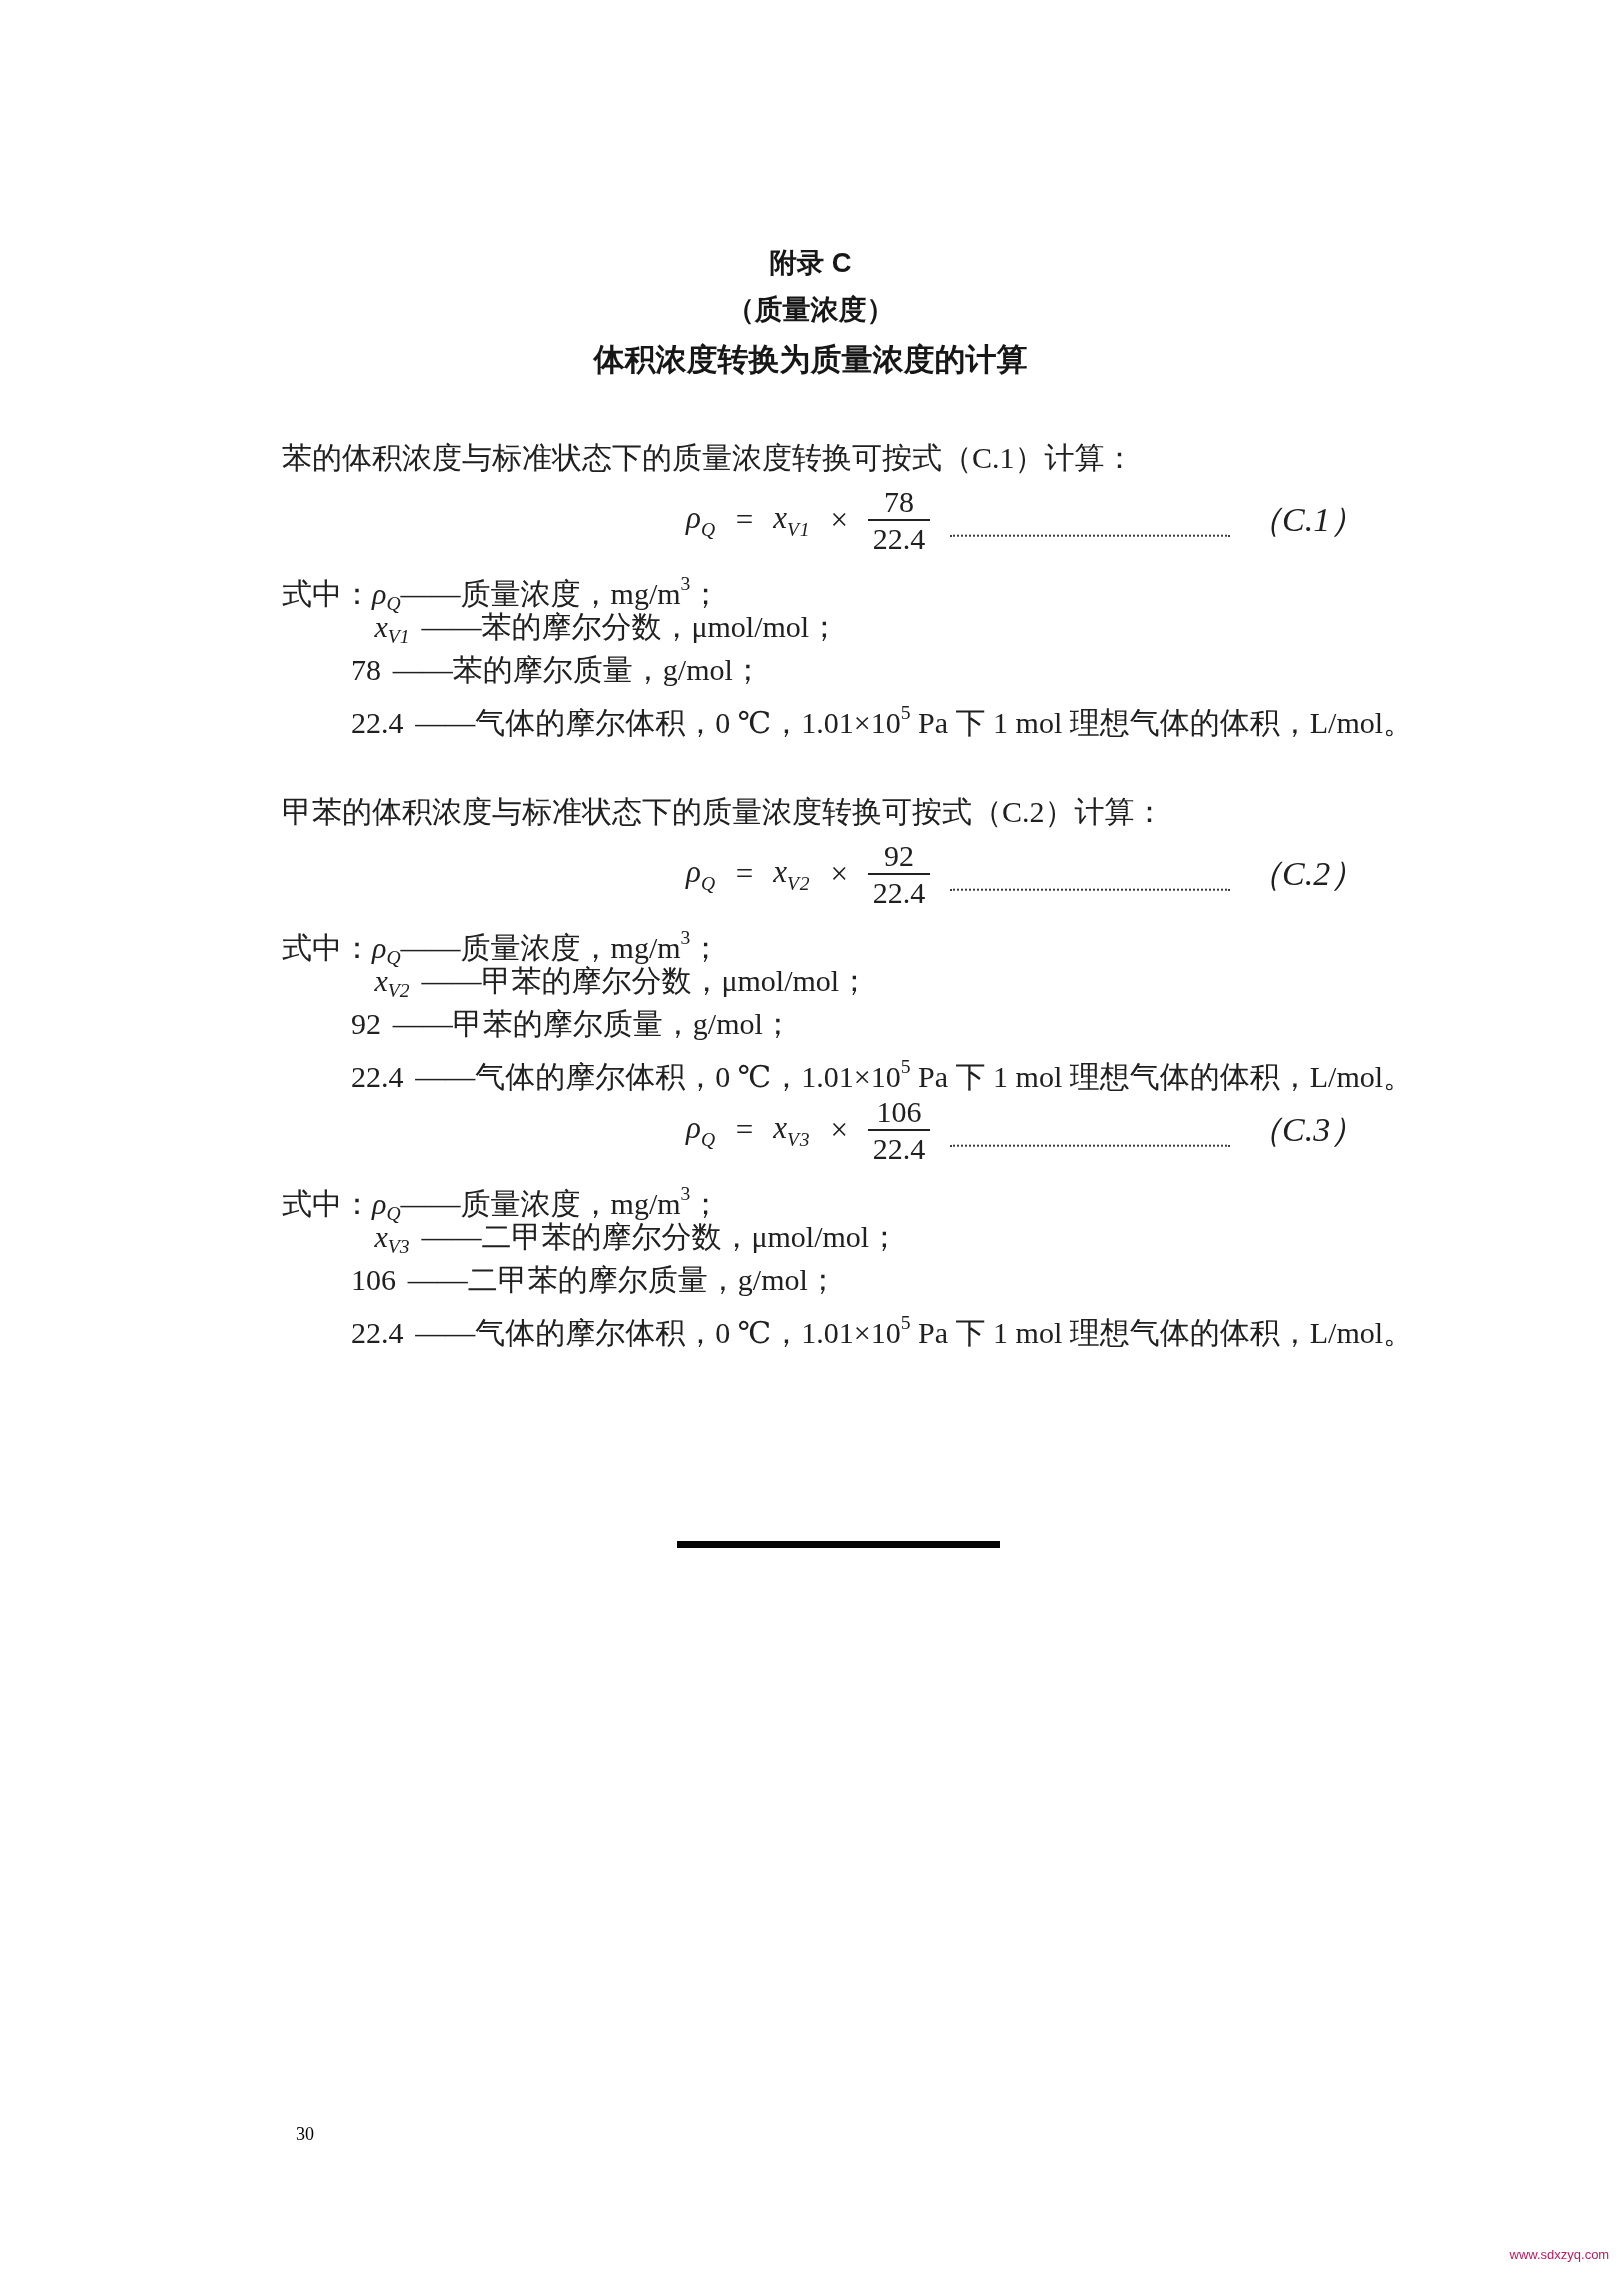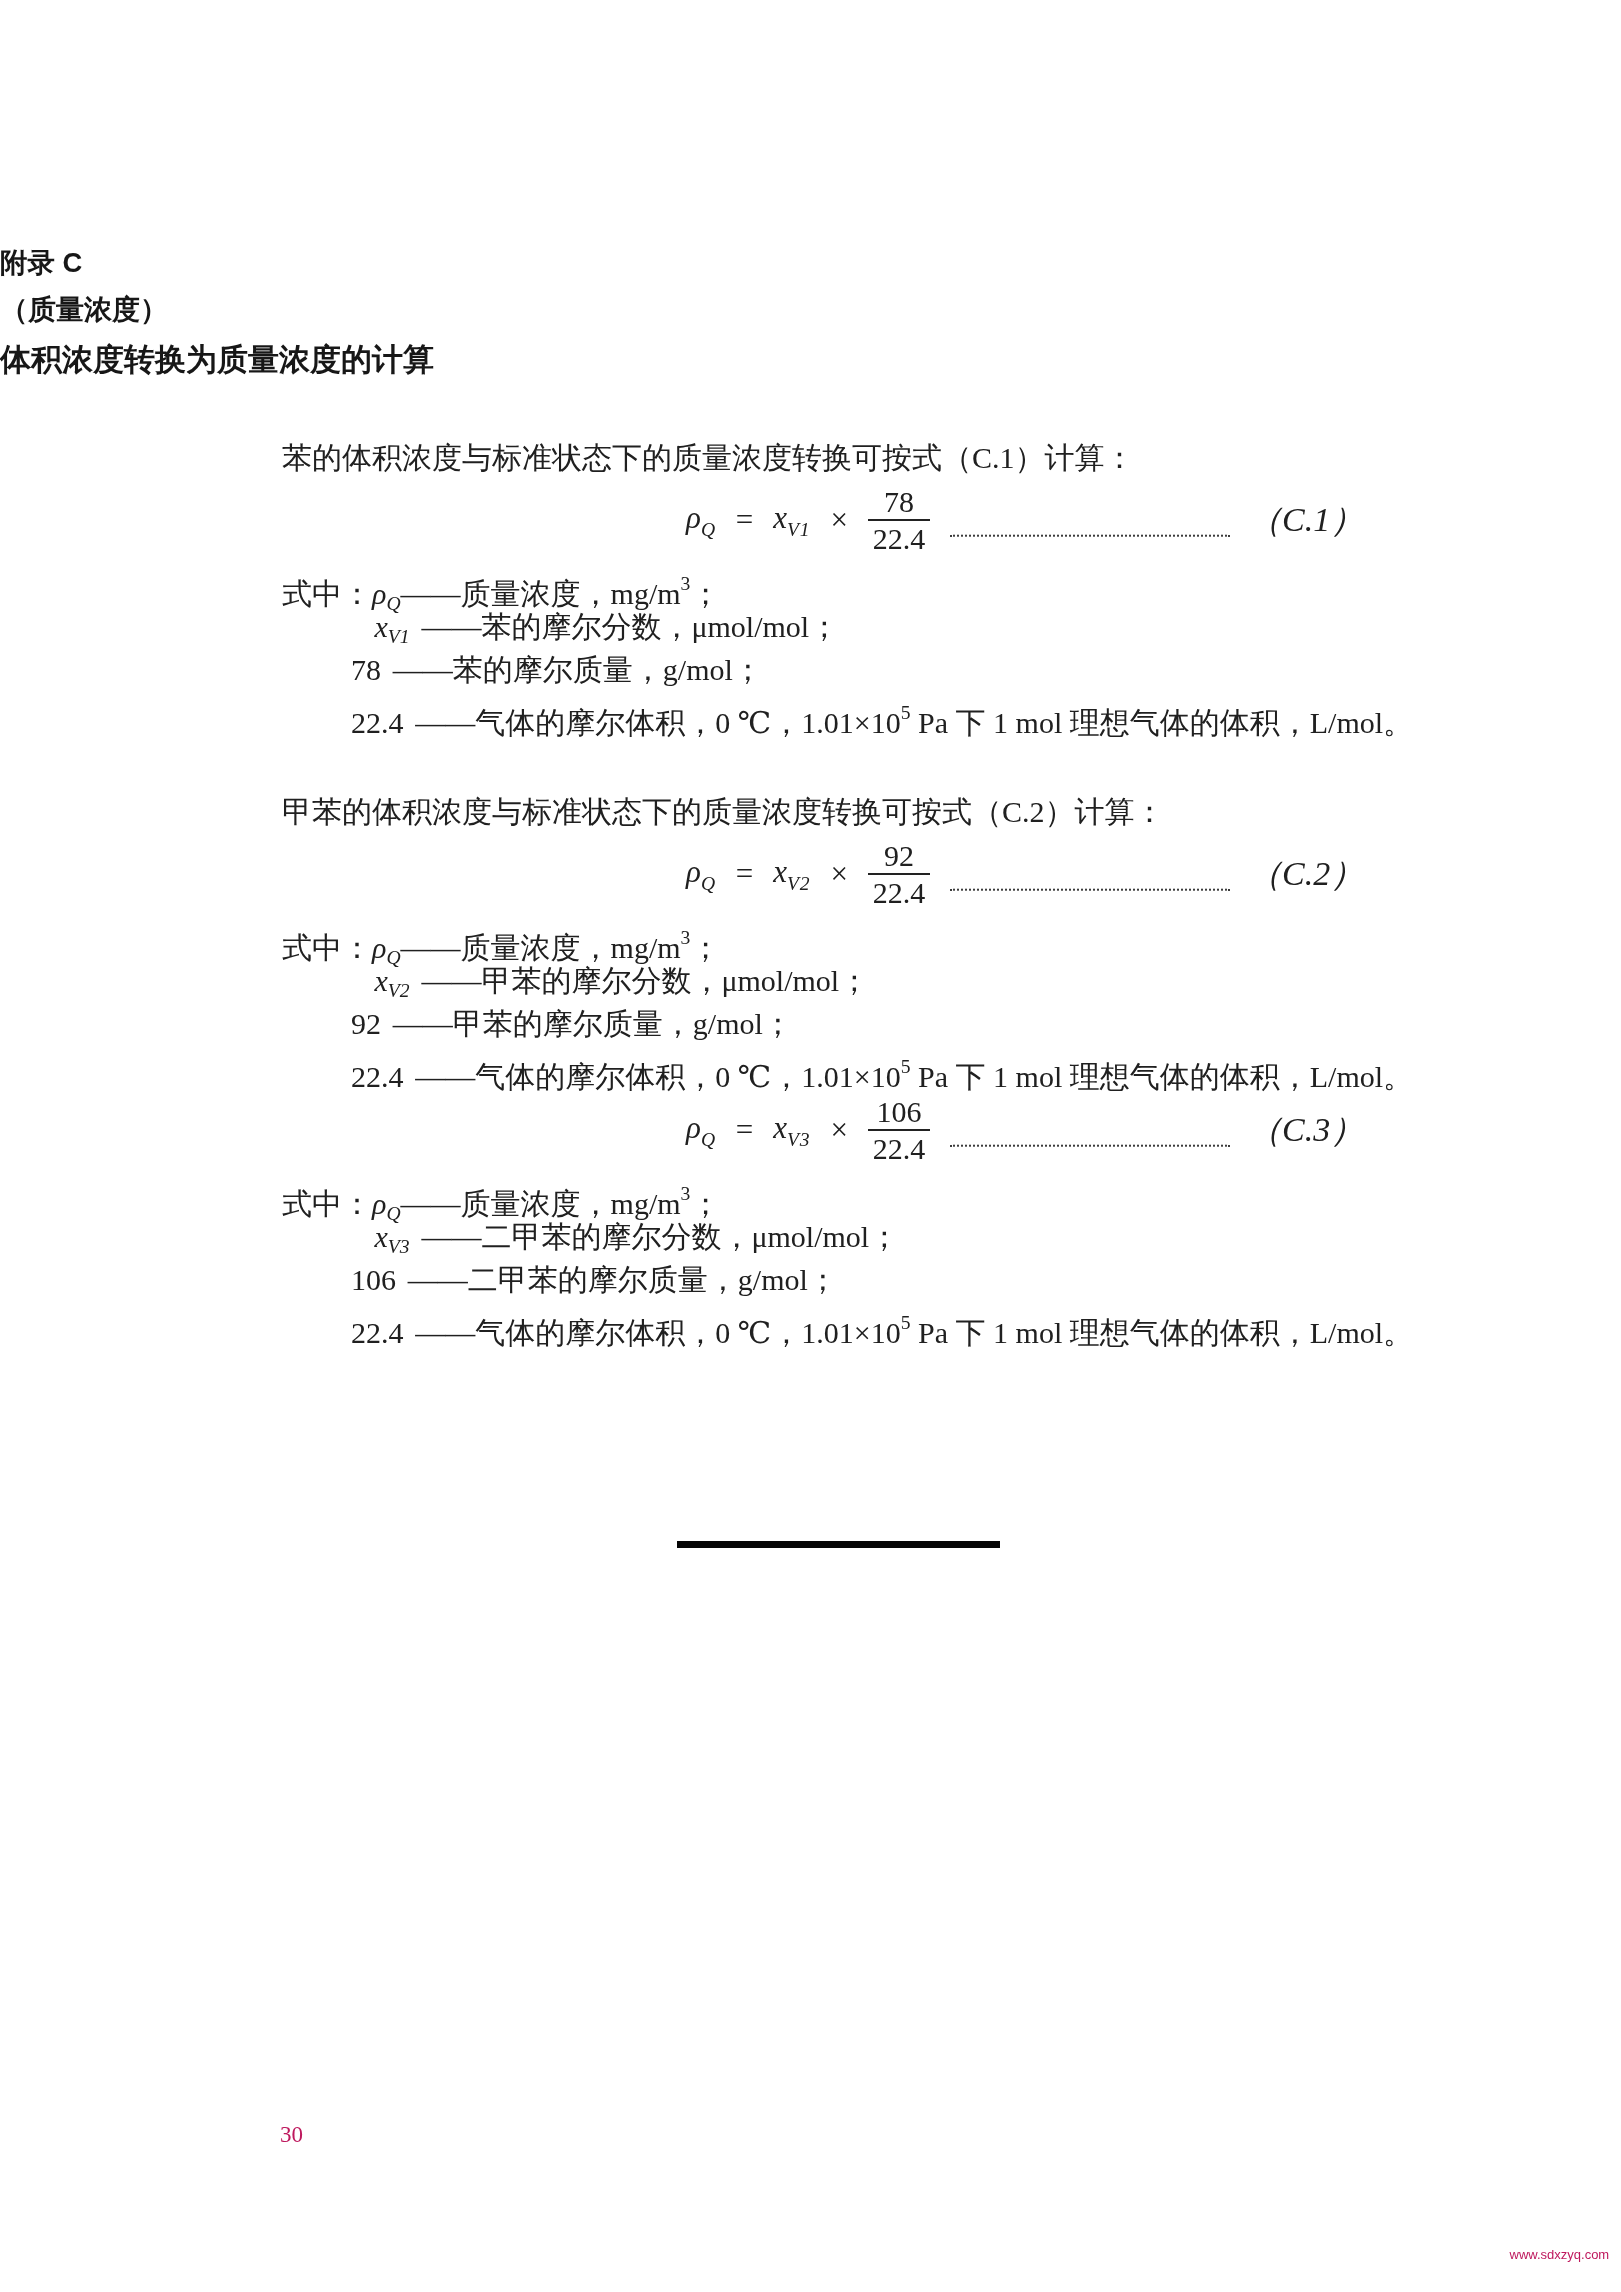--- a/index.html
+++ b/index.html
@@ -8,21 +8,21 @@
     width:1621px; height:2293px;
     background:#ffffff;
     font-family:"Liberation Serif","DejaVu Serif",serif;
     color:#202020;
     overflow:hidden;
   }
 
   
   .heading {
     position:absolute; left:0; right:0; top:249px;
-    text-align:left;
+    text-align:center;
     font-family:"Liberation Sans","DejaVu Sans",sans-serif;
     font-weight:bold; color:#171717;
   }
   .h-line1 { font-size:27.4px; line-height:27.4px; margin:0 0 19.6px 0; }
   .h-line2 { font-size:28px; line-height:28px; margin:0 0 19.6px 0; }
   .h-line3 { font-size:31px; line-height:31px; margin:0; }
 
   
   .content {
     position:absolute; left:282px; top:437px; width:1094px;
@@ -55,21 +55,21 @@
   
   .def-line { margin:0; height:43px; line-height:43px; white-space:nowrap; }
   .def-line.indent { padding-left:69px; }
   .x-shift { margin-left:23.5px; }
   .sub { font-size:19.6px; font-style:italic; vertical-align:-5.9px; }
   .sp-after { margin-right:11.8px; }
   .sup { font-size:19.6px; vertical-align:13.7px; }
 
   
   .end-rule { position:absolute; left:677px; top:1541px; width:323px; height:6.9px; background:#050505; }
-  .page-number { position:absolute; left:280px; top:2119px; font-size:23px; line-height:31px; color:#be185d; }
+  .page-number { position:absolute; left:296px; top:2119px; font-size:18px; line-height:31px; color:#000000; }
   .watermark {
     position:absolute; right:11.8px; top:2247px;
     font-family:"Liberation Sans","DejaVu Sans",sans-serif;
     font-size:13px; color:#be185d;
   }
 </style>
 </head>
 <body>
 
 <div class="page">

